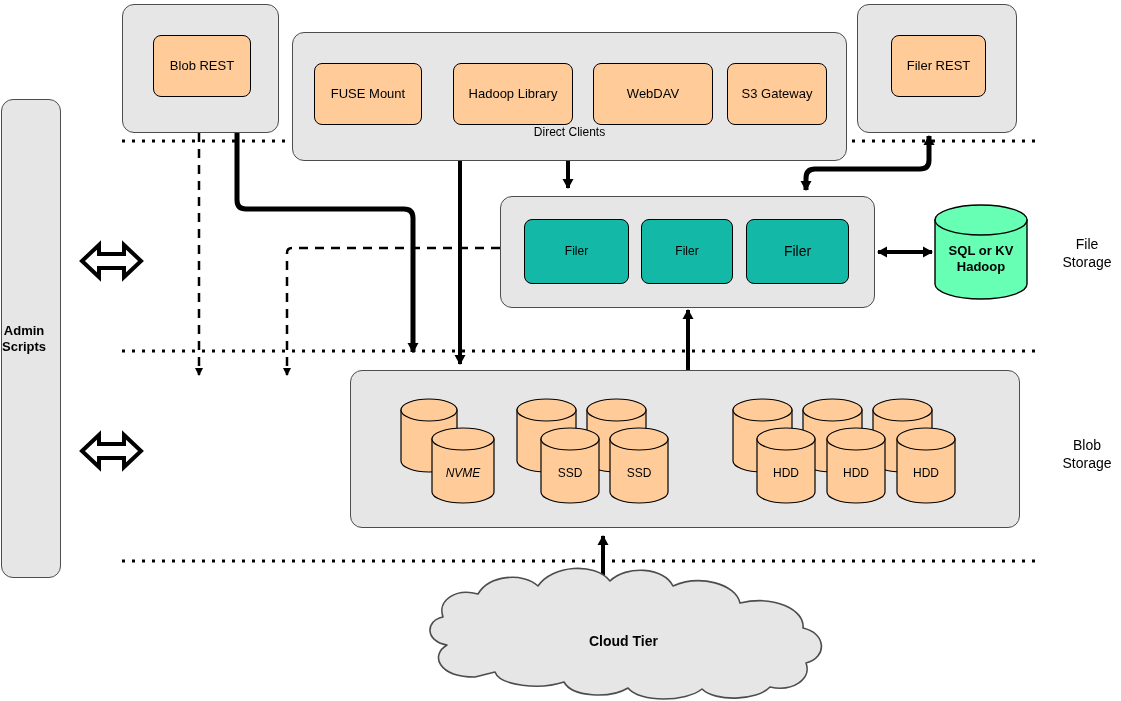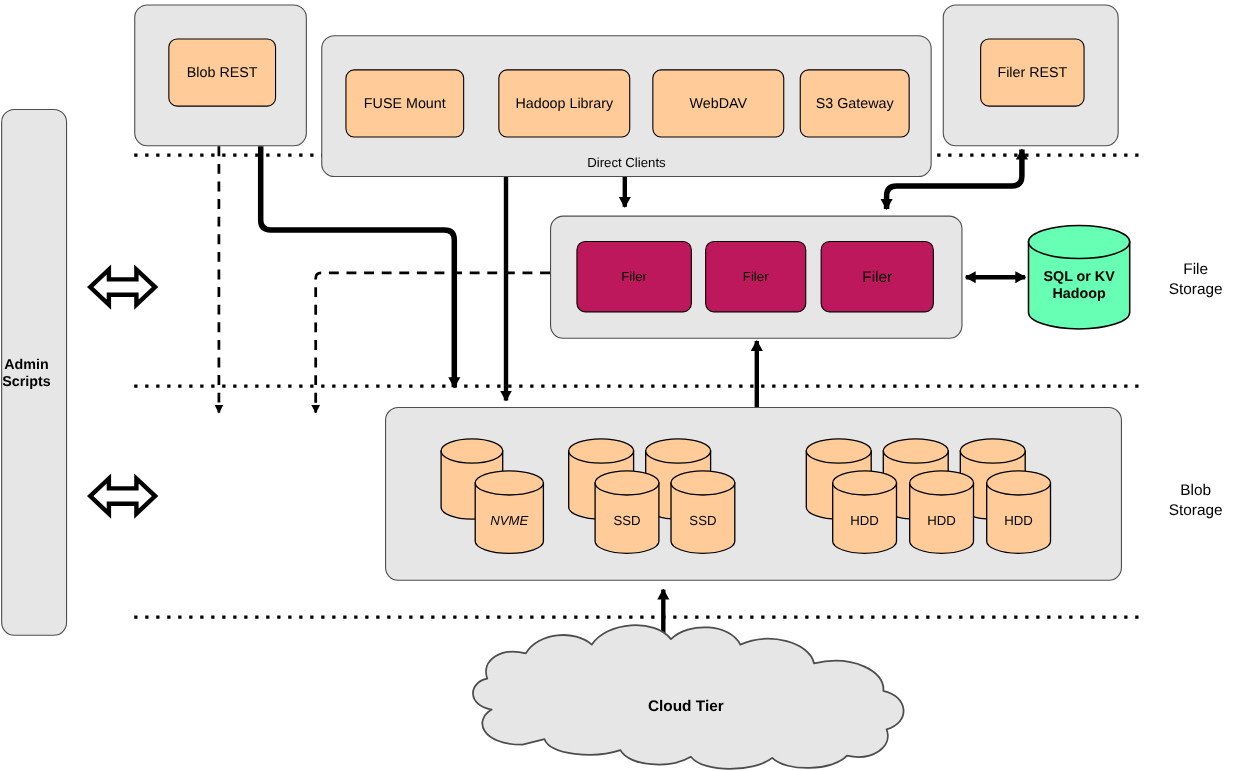--- a/index.html
+++ b/index.html
@@ -33,21 +33,21 @@
     border-radius: 8px;
     display: flex;
     align-items: center;
     justify-content: center;
     text-align: center;
     color: #000000;
     font-size: 13px;
     line-height: 1.15;
   }
   .node.orange { background: #ffcc99; }
-  .node.green  { background: #be185d; font-size: 13px; text-align: center; }
+  .node.green  { background: #14b8a6; font-size: 13px; text-align: center; }
   .grp-caption {
     position: absolute;
     font-size: 12px;
     color: #000000;
     text-align: center;
     width: 100%;
     left: 0;
   }
   .side-label {
     position: absolute;
@@ -209,21 +209,21 @@
     </div>
     <div class="node orange" style="left:160px; top:30px; width:120px; height:62px; position:absolute;">
       <span>Hadoop Library</span>
     </div>
     <div class="node orange" style="left:300px; top:30px; width:120px; height:62px; position:absolute;">
       <span>WebDAV</span>
     </div>
     <div class="node orange" style="left:434px; top:30px; width:100px; height:62px; position:absolute;">
       <span>S3 Gateway</span>
     </div>
-    <div class="grp-caption" style="top:108px;">Direct Clients</div>
+    <div class="grp-caption" style="top:92px;">Direct Clients</div>
   </div>
 
   <div class="grp" style="left:857px; top:4px; width:160px; height:129px;">
     <div class="node orange" style="left:33px; top:30px; width:95px; height:62px; position:absolute;">
       <span>Filer REST</span>
     </div>
   </div>
 
   <div class="grp" style="left:500px; top:196px; width:375px; height:112px;">
     <div class="node green" style="left:23px; top:22px; width:105px; height:65px; position:absolute; font-size:12px;">

